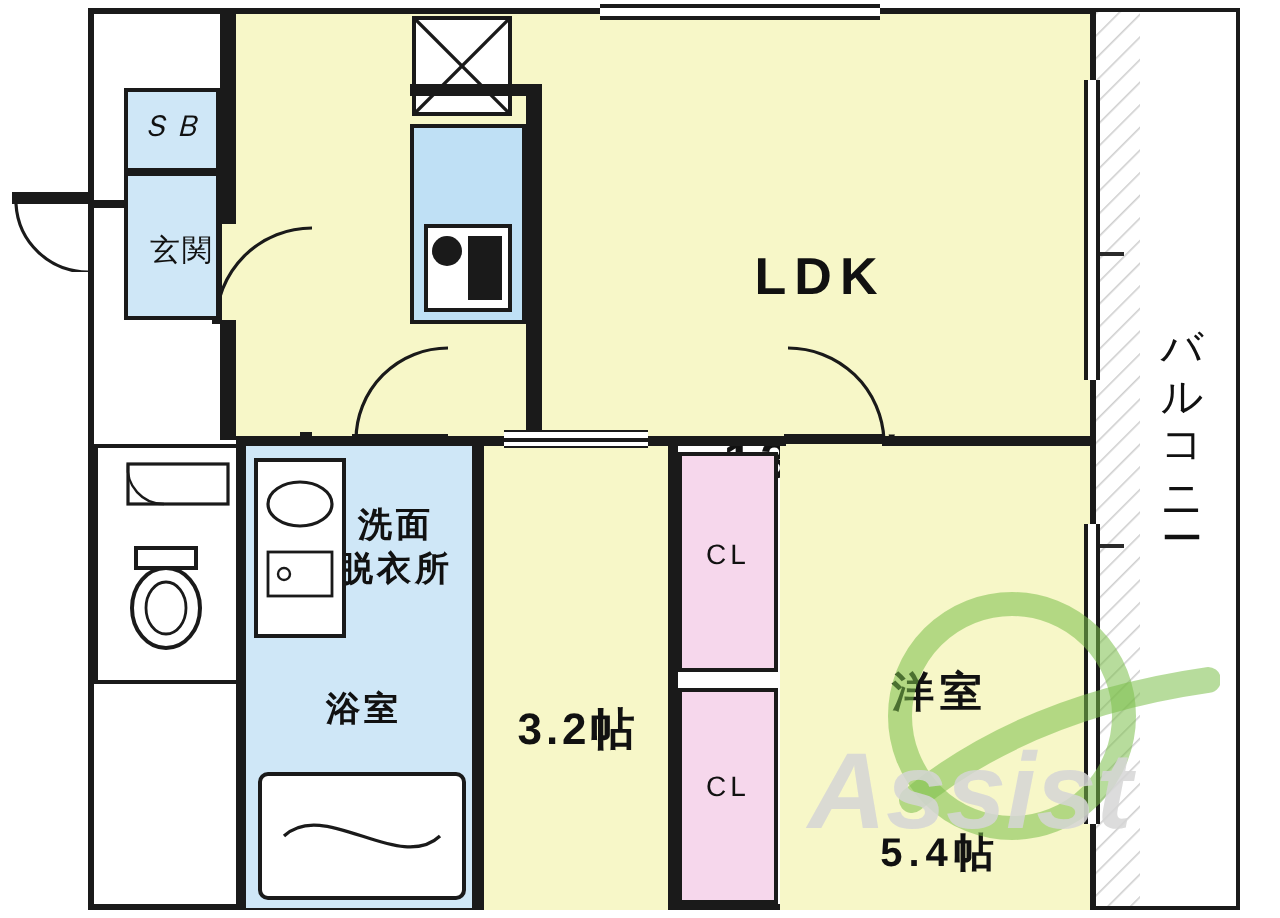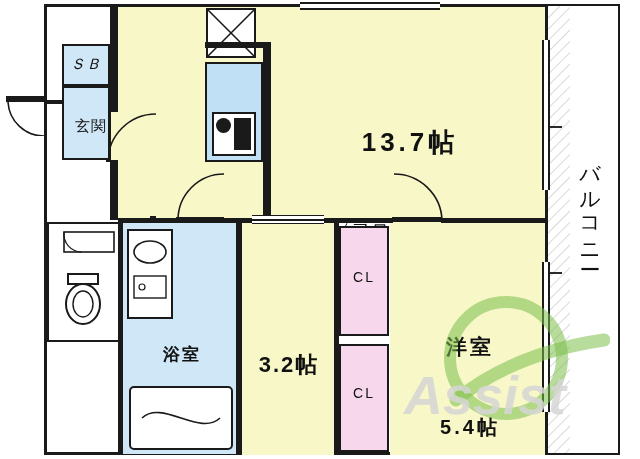--- a/index.html
+++ b/index.html
@@ -31,20 +31,21 @@
   <div class="label vert" style="left:572px;top:150px;width:30px;font-size:21px;letter-spacing:3px;">バルコニー</div>
 
   <div class="thinwall" style="left:546px;top:126px;width:16px;height:2px;"></div>
   <div class="thinwall" style="left:546px;top:272px;width:16px;height:2px;"></div>
 
   <div class="room" style="left:44px;top:4px;width:504px;height:451px;background:transparent;border:3px solid #1a1a1a;"></div>
 
   <div class="room" style="left:110px;top:7px;width:435px;height:212px;background:#f7f7c8;"></div>
 
   <div class="label" style="left:310px;top:66px;width:200px;font-size:26px;font-weight:bold;letter-spacing:4px;">
+    <div>LDK</div>
     <div style="margin-top:4px;">13.7帖</div>
     <div style="font-size:17px;font-weight:normal;margin-top:4px;letter-spacing:2px;">（フローリング）</div>
   </div>
 
   <div class="abs" style="left:205px;top:62px;width:58px;height:100px;background:#bfe0f5;border:2px solid #1a1a1a;"></div>
   <div class="abs" style="left:212px;top:112px;width:44px;height:44px;background:#ffffff;border:2px solid #1a1a1a;"></div>
   <div class="abs" style="left:216px;top:118px;width:15px;height:15px;background:#1a1a1a;border-radius:50%;"></div>
   <div class="abs" style="left:234px;top:118px;width:17px;height:32px;background:#1a1a1a;"></div>
 
   <svg class="abs" style="left:206px;top:8px;width:50px;height:50px;">
@@ -83,20 +84,22 @@
     <ellipse cx="23" cy="32" rx="17" ry="20" fill="#ffffff" stroke="#1a1a1a" stroke-width="2"></ellipse>
     <ellipse cx="23" cy="32" rx="10" ry="13" fill="#ffffff" stroke="#1a1a1a" stroke-width="1.4"></ellipse>
   </svg>
 
   <svg class="abs" style="left:62px;top:228px;width:54px;height:34px;">
     <rect x="2" y="4" width="50" height="20" fill="#ffffff" stroke="#1a1a1a" stroke-width="1.6"></rect>
     <path d="M2 4 A18 18 0 0 0 20 24" fill="none" stroke="#1a1a1a" stroke-width="1.2"></path>
   </svg>
 
   <div class="room" style="left:122px;top:222px;width:118px;height:110px;background:#cfe7f7;"></div>
+  <div class="label" style="left:156px;top:252px;width:84px;font-size:17px;font-weight:bold;line-height:1.3;letter-spacing:2px;">洗面
+脱衣所</div>
 
   <svg class="abs" style="left:126px;top:228px;width:48px;height:92px;">
     <rect x="2" y="2" width="44" height="88" fill="#ffffff" stroke="#1a1a1a" stroke-width="2"></rect>
     <ellipse cx="24" cy="24" rx="16" ry="11" fill="#ffffff" stroke="#1a1a1a" stroke-width="1.6"></ellipse>
     <rect x="8" y="48" width="32" height="22" fill="#ffffff" stroke="#1a1a1a" stroke-width="1.4"></rect>
     <circle cx="16" cy="59" r="3" fill="none" stroke="#1a1a1a" stroke-width="1.2"></circle>
   </svg>
 
   <div class="room" style="left:122px;top:332px;width:118px;height:122px;background:#cfe7f7;"></div>
   <div class="label" style="left:140px;top:345px;width:84px;font-size:17px;font-weight:bold;letter-spacing:2px;">浴室</div>

